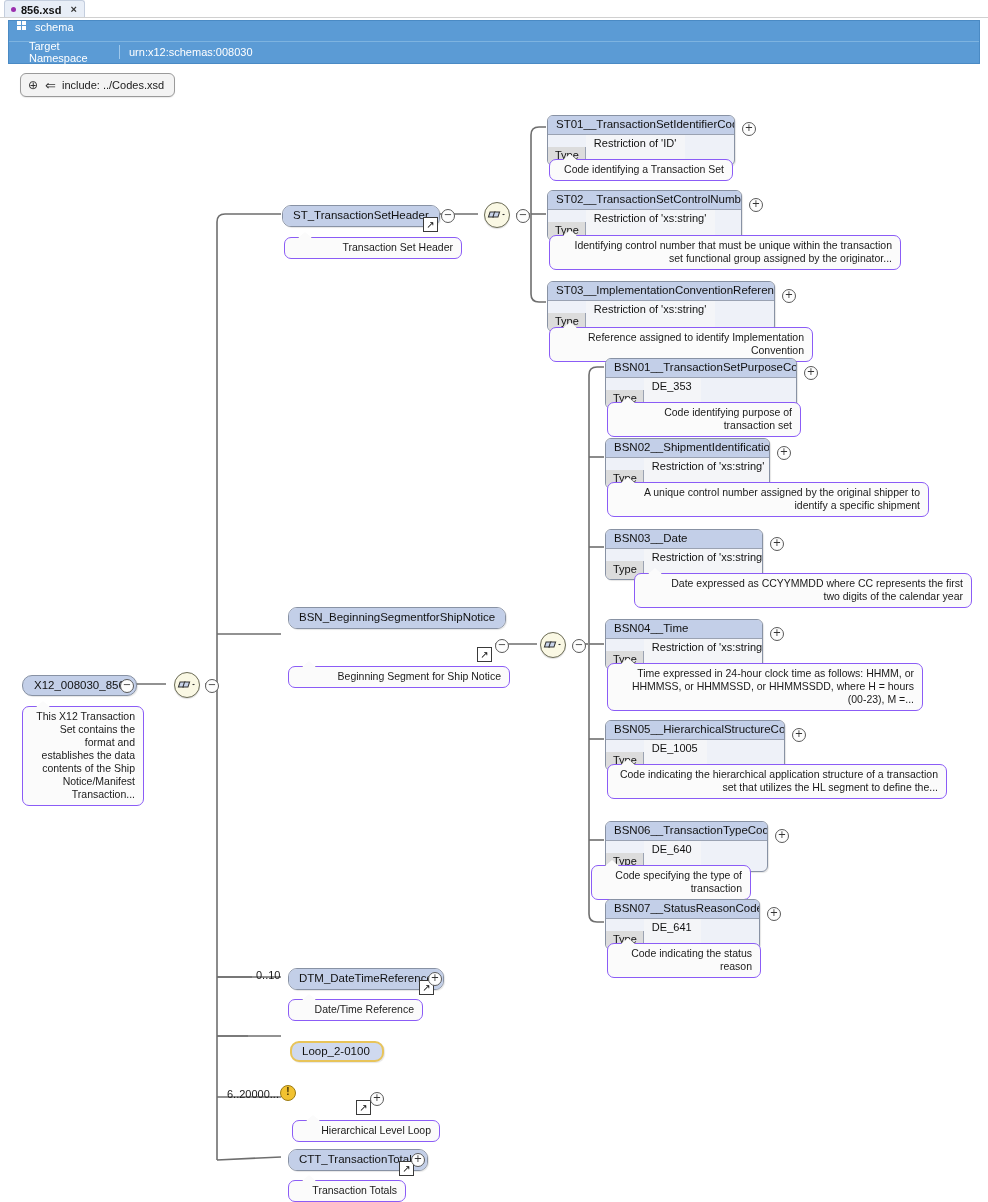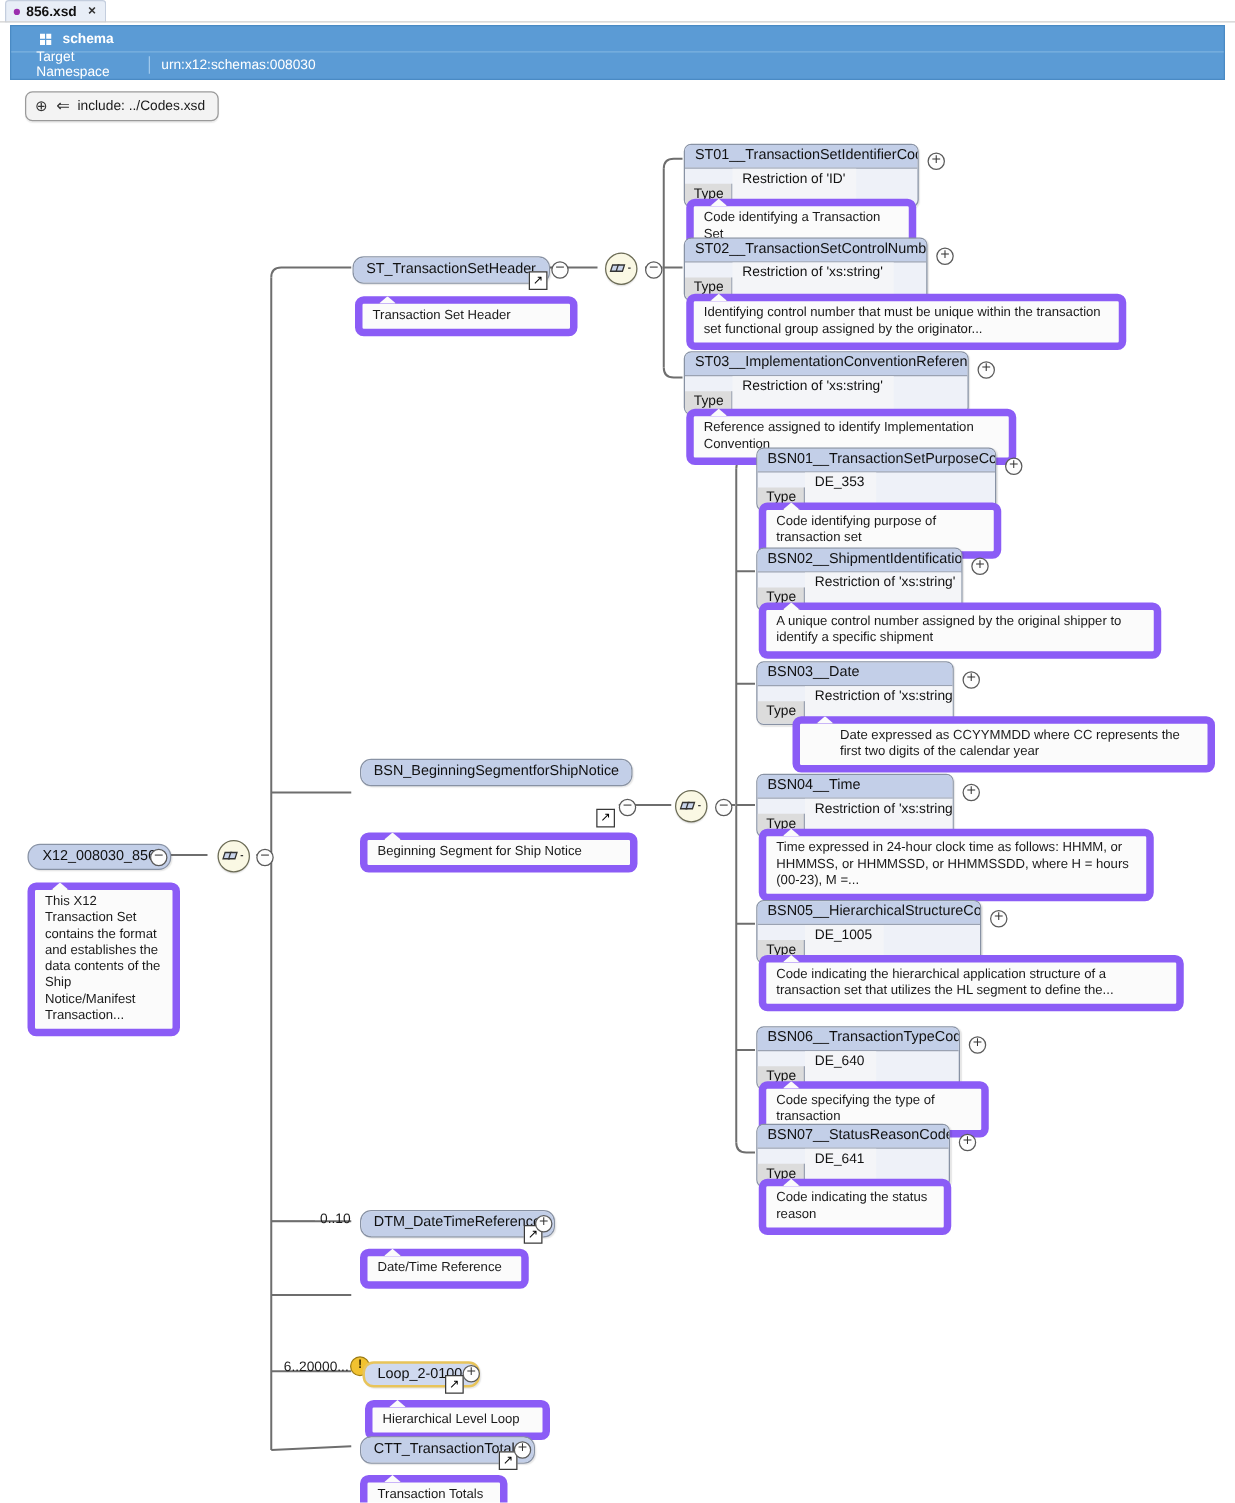--- a/index.html
+++ b/index.html
@@ -26,22 +26,22 @@
   .tab .dot{width:5px;height:5px;border-radius:50%;background:#9b2fae;display:block;}
   .tab .close{font-size:11px;color:#333;font-weight:bold;margin-left:4px;cursor:pointer;line-height:1;}
 
   
   #schema-header{
     position:absolute;left:8px;top:20px;width:970px;height:42px;
     background:#5b9bd5;border:1px solid #4a8ac4;
   }
   #schema-title-row{
     position:absolute;left:0;top:0;width:100%;height:21px;
-    display:flex;align-items:center;gap:9px;padding-left:23px;box-sizing:border-box;
-    color:#ffffff;font-size:11px;font-weight:bold;
+    display:flex;gap:9px;padding-left:8px;box-sizing:border-box;
+    color:#ffffff;font-size:11px;font-weight:normal;
     border-bottom:1px solid #7db3e0;
   }
   .grid-icon{display:inline-grid;grid-template-columns:4px 4px;grid-template-rows:4px 4px;gap:1px;}
   .grid-icon i{background:#ffffff;display:block;}
   #schema-ns-row{
     position:absolute;left:0;top:21px;width:100%;height:20px;
     display:flex;align-items:center;color:#ffffff;font-size:11px;
   }
   #ns-label{width:110px;padding-left:20px;box-sizing:border-box;}
   #ns-sep{width:1px;height:14px;background:#9ec8ec;}
@@ -85,23 +85,23 @@
     border:1px solid #8892a4;border-radius:10px;background:#c3cfe8;
     font-size:11.5px;padding:3px 11px;white-space:nowrap;line-height:13px;
     box-shadow:1px 1px 1px rgba(0,0,0,.10);color:#111;
   }
   
   .pill.loop{background:#cfd9ef;border:2px solid #e8c45a;border-radius:9px;padding:2px 12px 2px 10px;}
 
   
   .ann{
     position:absolute;box-sizing:border-box;
-    background:#fbfbfb;border:6px solid #8b5cf6;border-radius:7px;
+    background:#fbfbfb;border:1px solid #8b5cf6;border-radius:7px;
     font-size:10.5px;color:#1a1a1a;line-height:13px;
-    padding:3px 8px 4px 8px;white-space:pre-line;
+    padding:3px 8px 4px 8px;white-space:pre-line;text-align:right;
   }
   .ann:before{
     content:"";position:absolute;left:13px;top:-6px;
     width:12px;height:6px;background:#fbfbfb;
     border-left:1px solid #8d8d8d;border-right:1px solid #8d8d8d;
     clip-path:polygon(0% 100%, 50% 0%, 100% 100%);
   }
   .ann:after{
     content:"";position:absolute;left:13px;top:-6px;width:12px;height:7px;
     background:transparent;
@@ -352,21 +352,21 @@
   <div class="ann" style="left:607px;top:702px;width:340px;">Code indicating the hierarchical application structure of a transaction set that utilizes the HL segment to define the...</div>
 
   <div class="node ebox" style="left:605px;top:759px;width:163px;">
     <div class="hdr">BSN06__TransactionTypeCode</div>
     <div class="trow">
       <span class="tkey">Type</span>
       <span class="tval">DE_640</span>
     </div>
   </div>
   <div class="plusmin" style="left:775px;top:767px;">+</div>
-  <div class="ann" style="left:607px;top:803px;width:184px;">Code specifying the type of transaction</div>
+  <div class="ann" style="left:591px;top:803px;width:160px;">Code specifying the type of transaction</div>
 
   <div class="node ebox" style="left:605px;top:837px;width:155px;">
     <div class="hdr">BSN07__StatusReasonCode</div>
     <div class="trow">
       <span class="tkey">Type</span>
       <span class="tval">DE_641</span>
     </div>
   </div>
   <div class="plusmin" style="left:767px;top:845px;">+</div>
   <div class="ann" style="left:607px;top:881px;width:154px;">Code indicating the status reason</div>
@@ -374,21 +374,21 @@
   <div class="occ" style="left:256px;top:907px;">0..10</div>
   <div class="node ebox noType" style="left:288px;top:906px;">
     <div class="hdr">DTM_DateTimeReference</div>
   </div>
   <div class="gotodef" style="left:419px;top:918px;">↗</div>
   <div class="plusmin" style="left:428px;top:910px;">+</div>
   <div class="ann" style="left:288px;top:937px;width:135px;">Date/Time Reference</div>
 
   <div class="occ" style="left:227px;top:1026px;">6..20000...</div>
   <div class="warnbadge" style="left:280px;top:1023px;">!</div>
-  <div class="node pill loop" style="left:290px;top:1027px;">
+  <div class="node pill loop" style="left:290px;top:979px;">
     <span>Loop_2-0100</span>
   </div>
   <div class="gotodef" style="left:356px;top:1038px;">↗</div>
   <div class="plusmin" style="left:370px;top:1030px;">+</div>
   <div class="ann" style="left:292px;top:1058px;width:148px;">Hierarchical Level Loop</div>
 
   <div class="node ebox noType" style="left: 288px; top: 1087px;">
     <div class="hdr">CTT_TransactionTotals</div>
   </div>
   <div class="gotodef" style="left: 399px; top: 1099px;">↗</div>

